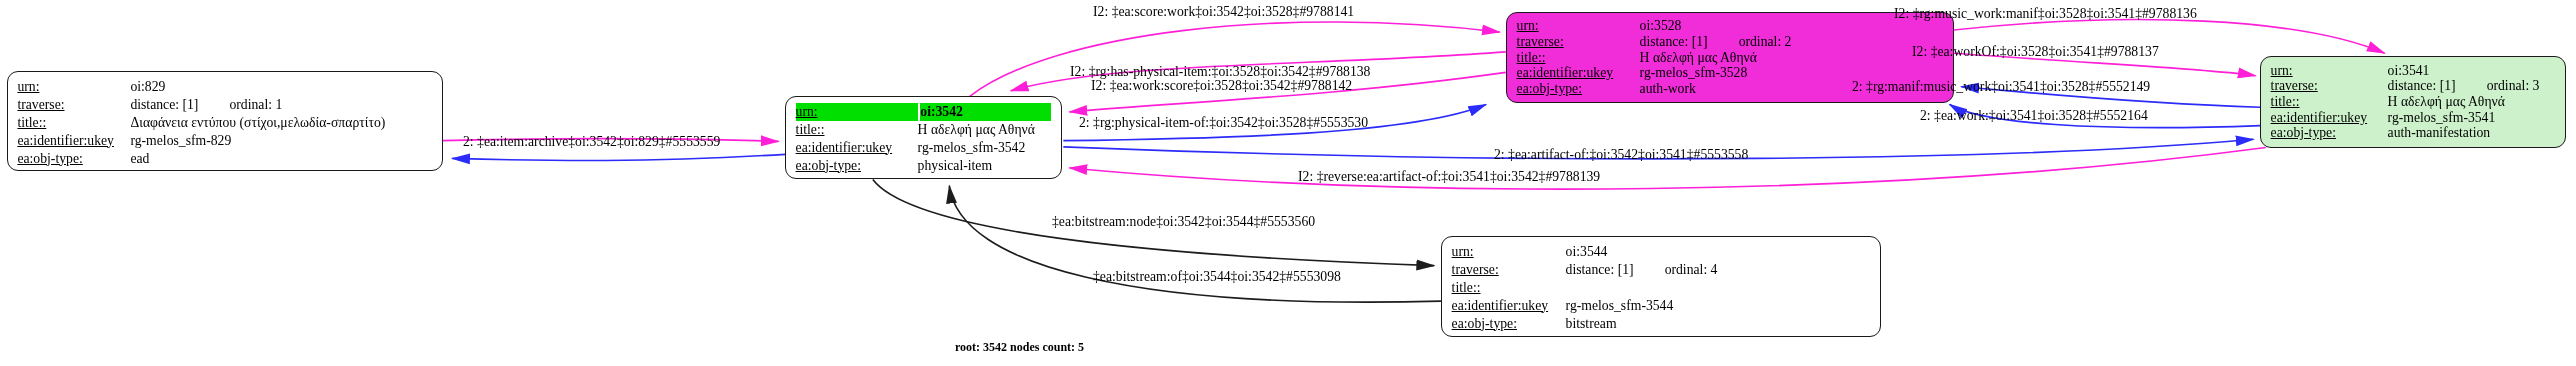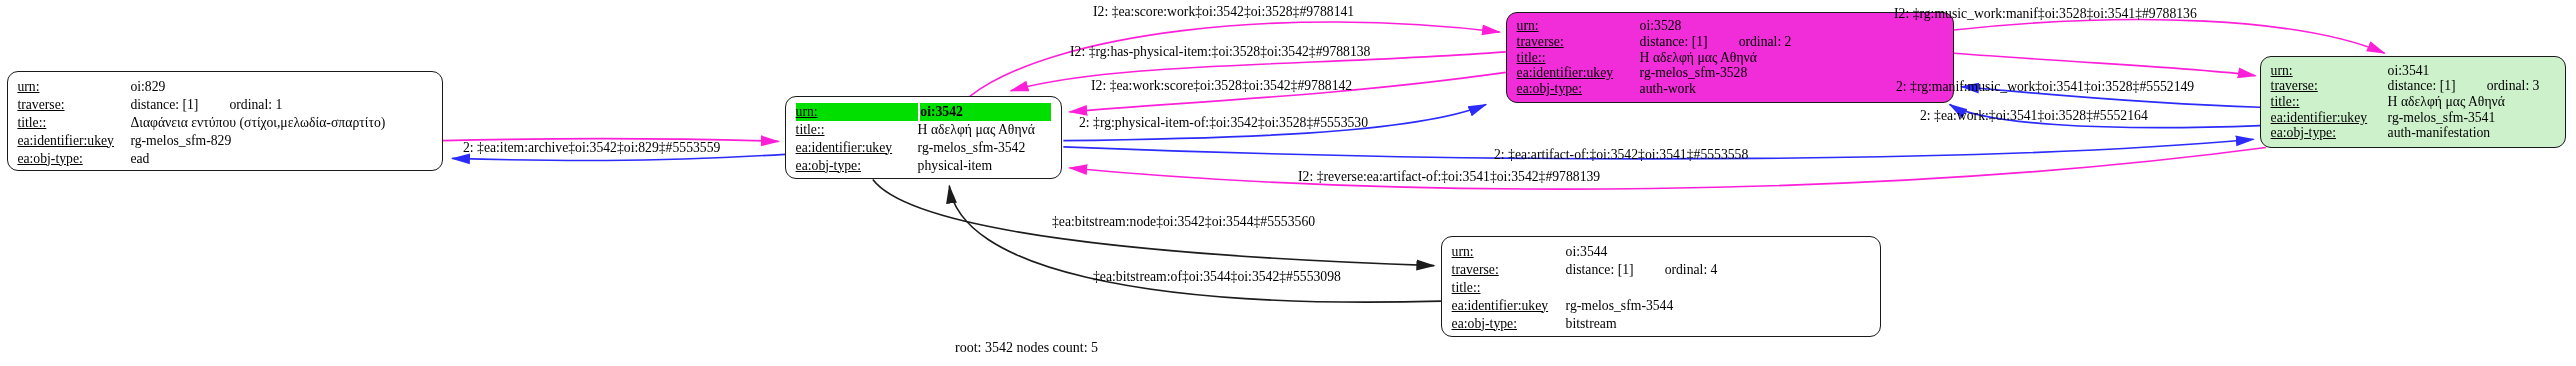--- a/index.html
+++ b/index.html
@@ -18,21 +18,21 @@
         font-size:13.7px;}
   .node.magenta{background:var(--c-mn,#F02DD8);}
   .node.palegreen{background:var(--c-pg,#CDF2CB);}
   .row{display:flex;line-height:var(--rh,18px);white-space:nowrap;}
   .lbl{width:var(--lw,120px);flex:none;text-decoration:underline;}
   .val2{margin-left:31px;}
   .cell-hl{background:var(--c-gc,#01DF00);}
   .row.hl .lbl{margin-right:2.7px;}
   .row.hl .val{flex:1;font-weight:bold;}
   .edge-label{position:absolute;white-space:nowrap;font-size:13.7px;text-align:right;}
-  .root-label{position:absolute;white-space:nowrap;font-size:14px;}
+  .root-label{position:absolute;white-space:nowrap;font-size:12px;font-weight:bold;}
 </style>
 </head>
 <body>
 
 <div id="canvas">
 
   <svg id="edges" viewBox="0 0 3772 536">
     <defs>
       <marker id="ah-m" markerUnits="userSpaceOnUse" markerWidth="30" markerHeight="20" refX="26" refY="10" orient="auto">
         <path d="M0,2 L28,10 L0,18 Z" class="mh-m"></path>
@@ -168,27 +168,28 @@
         <span class="lbl">ea:identifier:ukey</span>
         <span class="val">rg-melos_sfm-3544</span>
       </div>
     <div class="row">
         <span class="lbl">ea:obj-type:</span>
         <span class="val">bitstream</span>
       </div>
   </div>
 
   <div class="edge-label" style="left:1093px;top:4.1px">I2: ‡ea:score:work‡oi:3542‡oi:3528‡#9788141</div>
-  <div class="edge-label" style="left:1070px;top:44px">I2: ‡rg:has-physical-item:‡oi:3528‡oi:3542‡#9788138</div>
+  <div class="edge-label" style="left:1070px;top:64px">I2: ‡rg:has-physical-item:‡oi:3528‡oi:3542‡#9788138</div>
   <div class="edge-label" style="left:1091px;top:78px">I2: ‡ea:work:score‡oi:3528‡oi:3542‡#9788142</div>
   <div class="edge-label" style="left:1079px;top:115px">2: ‡rg:physical-item-of:‡oi:3542‡oi:3528‡#5553530</div>
   <div class="edge-label" style="left:1894px;top:5.5px">I2: ‡rg:music_work:manif‡oi:3528‡oi:3541‡#9788136</div>
-  <div class="edge-label" style="left:1896px;top:79px">2: ‡rg:manif:music_work‡oi:3541‡oi:3528‡#5552149</div>
+  <div class="edge-label" style="left:1912px;top:44px">I2: ‡ea:workOf:‡oi:3528‡oi:3541‡#9788137</div>
+  <div class="edge-label" style="left:1852px;top:79px">2: ‡rg:manif:music_work‡oi:3541‡oi:3528‡#5552149</div>
   <div class="edge-label" style="left:1920px;top:108px">2: ‡ea:work:‡oi:3541‡oi:3528‡#5552164</div>
-  <div class="edge-label" style="left:463px;top:140px">2: ‡ea:item:archive‡oi:3542‡oi:829‡#5553559</div>
+  <div class="edge-label" style="left:463px;top:134px">2: ‡ea:item:archive‡oi:3542‡oi:829‡#5553559</div>
   <div class="edge-label" style="left:1494px;top:147px">2: ‡ea:artifact-of:‡oi:3542‡oi:3541‡#5553558</div>
   <div class="edge-label" style="left:1298px;top:169px">I2: ‡reverse:ea:artifact-of:‡oi:3541‡oi:3542‡#9788139</div>
   <div class="edge-label" style="left:1052px;top:214px">‡ea:bitstream:node‡oi:3542‡oi:3544‡#5553560</div>
   <div class="edge-label" style="left:1093px;top:269px">‡ea:bitstream:of‡oi:3544‡oi:3542‡#5553098</div>
 
   <div class="root-label" style="left:955px;top:340px">root: 3542  nodes count: 5</div>
 
 </div>
 
 

